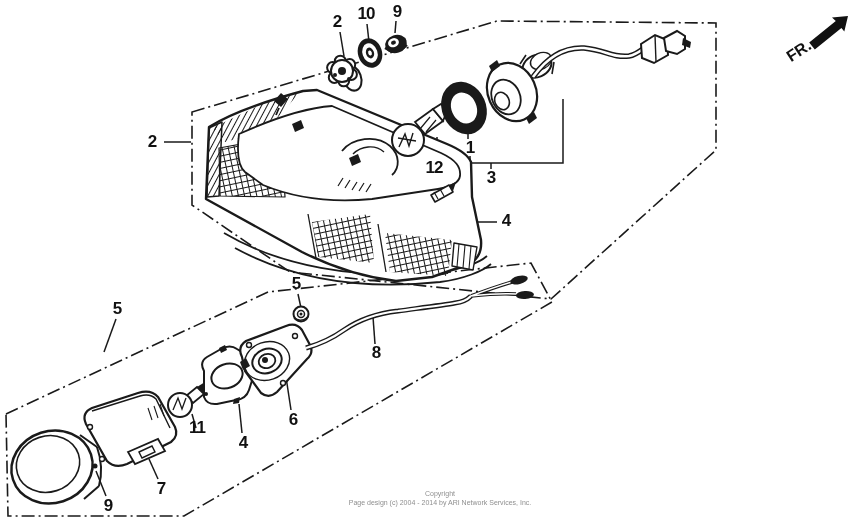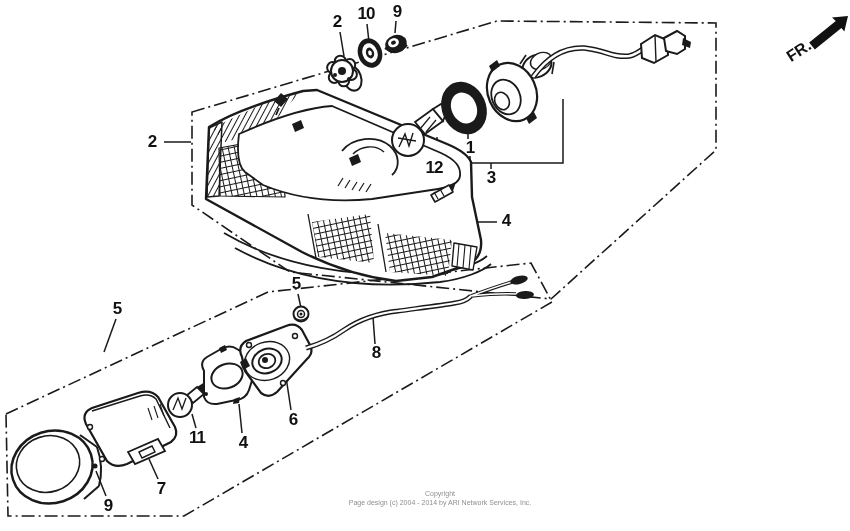--- a/index.html
+++ b/index.html
@@ -233,21 +233,21 @@
   <div class="callout" style="left:470px;top:148px">1</div>
   <div class="callout" style="left:152px;top:142px">2</div>
   <div class="callout" style="left:491px;top:178px">3</div>
   <div class="callout" style="left:506px;top:221px">4</div>
   <div class="callout" style="left:117px;top:309px">5</div>
   <div class="callout" style="left:293px;top:420px">6</div>
   <div class="callout" style="left:161px;top:489px">7</div>
   <div class="callout" style="left:376px;top:353px">8</div>
   <div class="callout" style="left:108px;top:506px">9</div>
   <div class="callout" style="left:243px;top:443px">4</div>
-  <div class="callout" style="left:197px;top:438px">11</div>
+  <div class="callout" style="left:197px;top:428px">11</div>
   <div class="callout" style="left:434px;top:168px">12</div>
   <div class="callout" style="left:337px;top:22px">2</div>
   <div class="callout" style="left:296px;top:284px">5</div>
   <div class="callout" style="left:397px;top:12px">9</div>
   <div class="callout" style="left:366px;top:14px">10</div>
 
   <div class="fr-label" style="left:799px;top:51px">FR.</div>
 
   <div class="footer">
     <div>Copyright</div>

